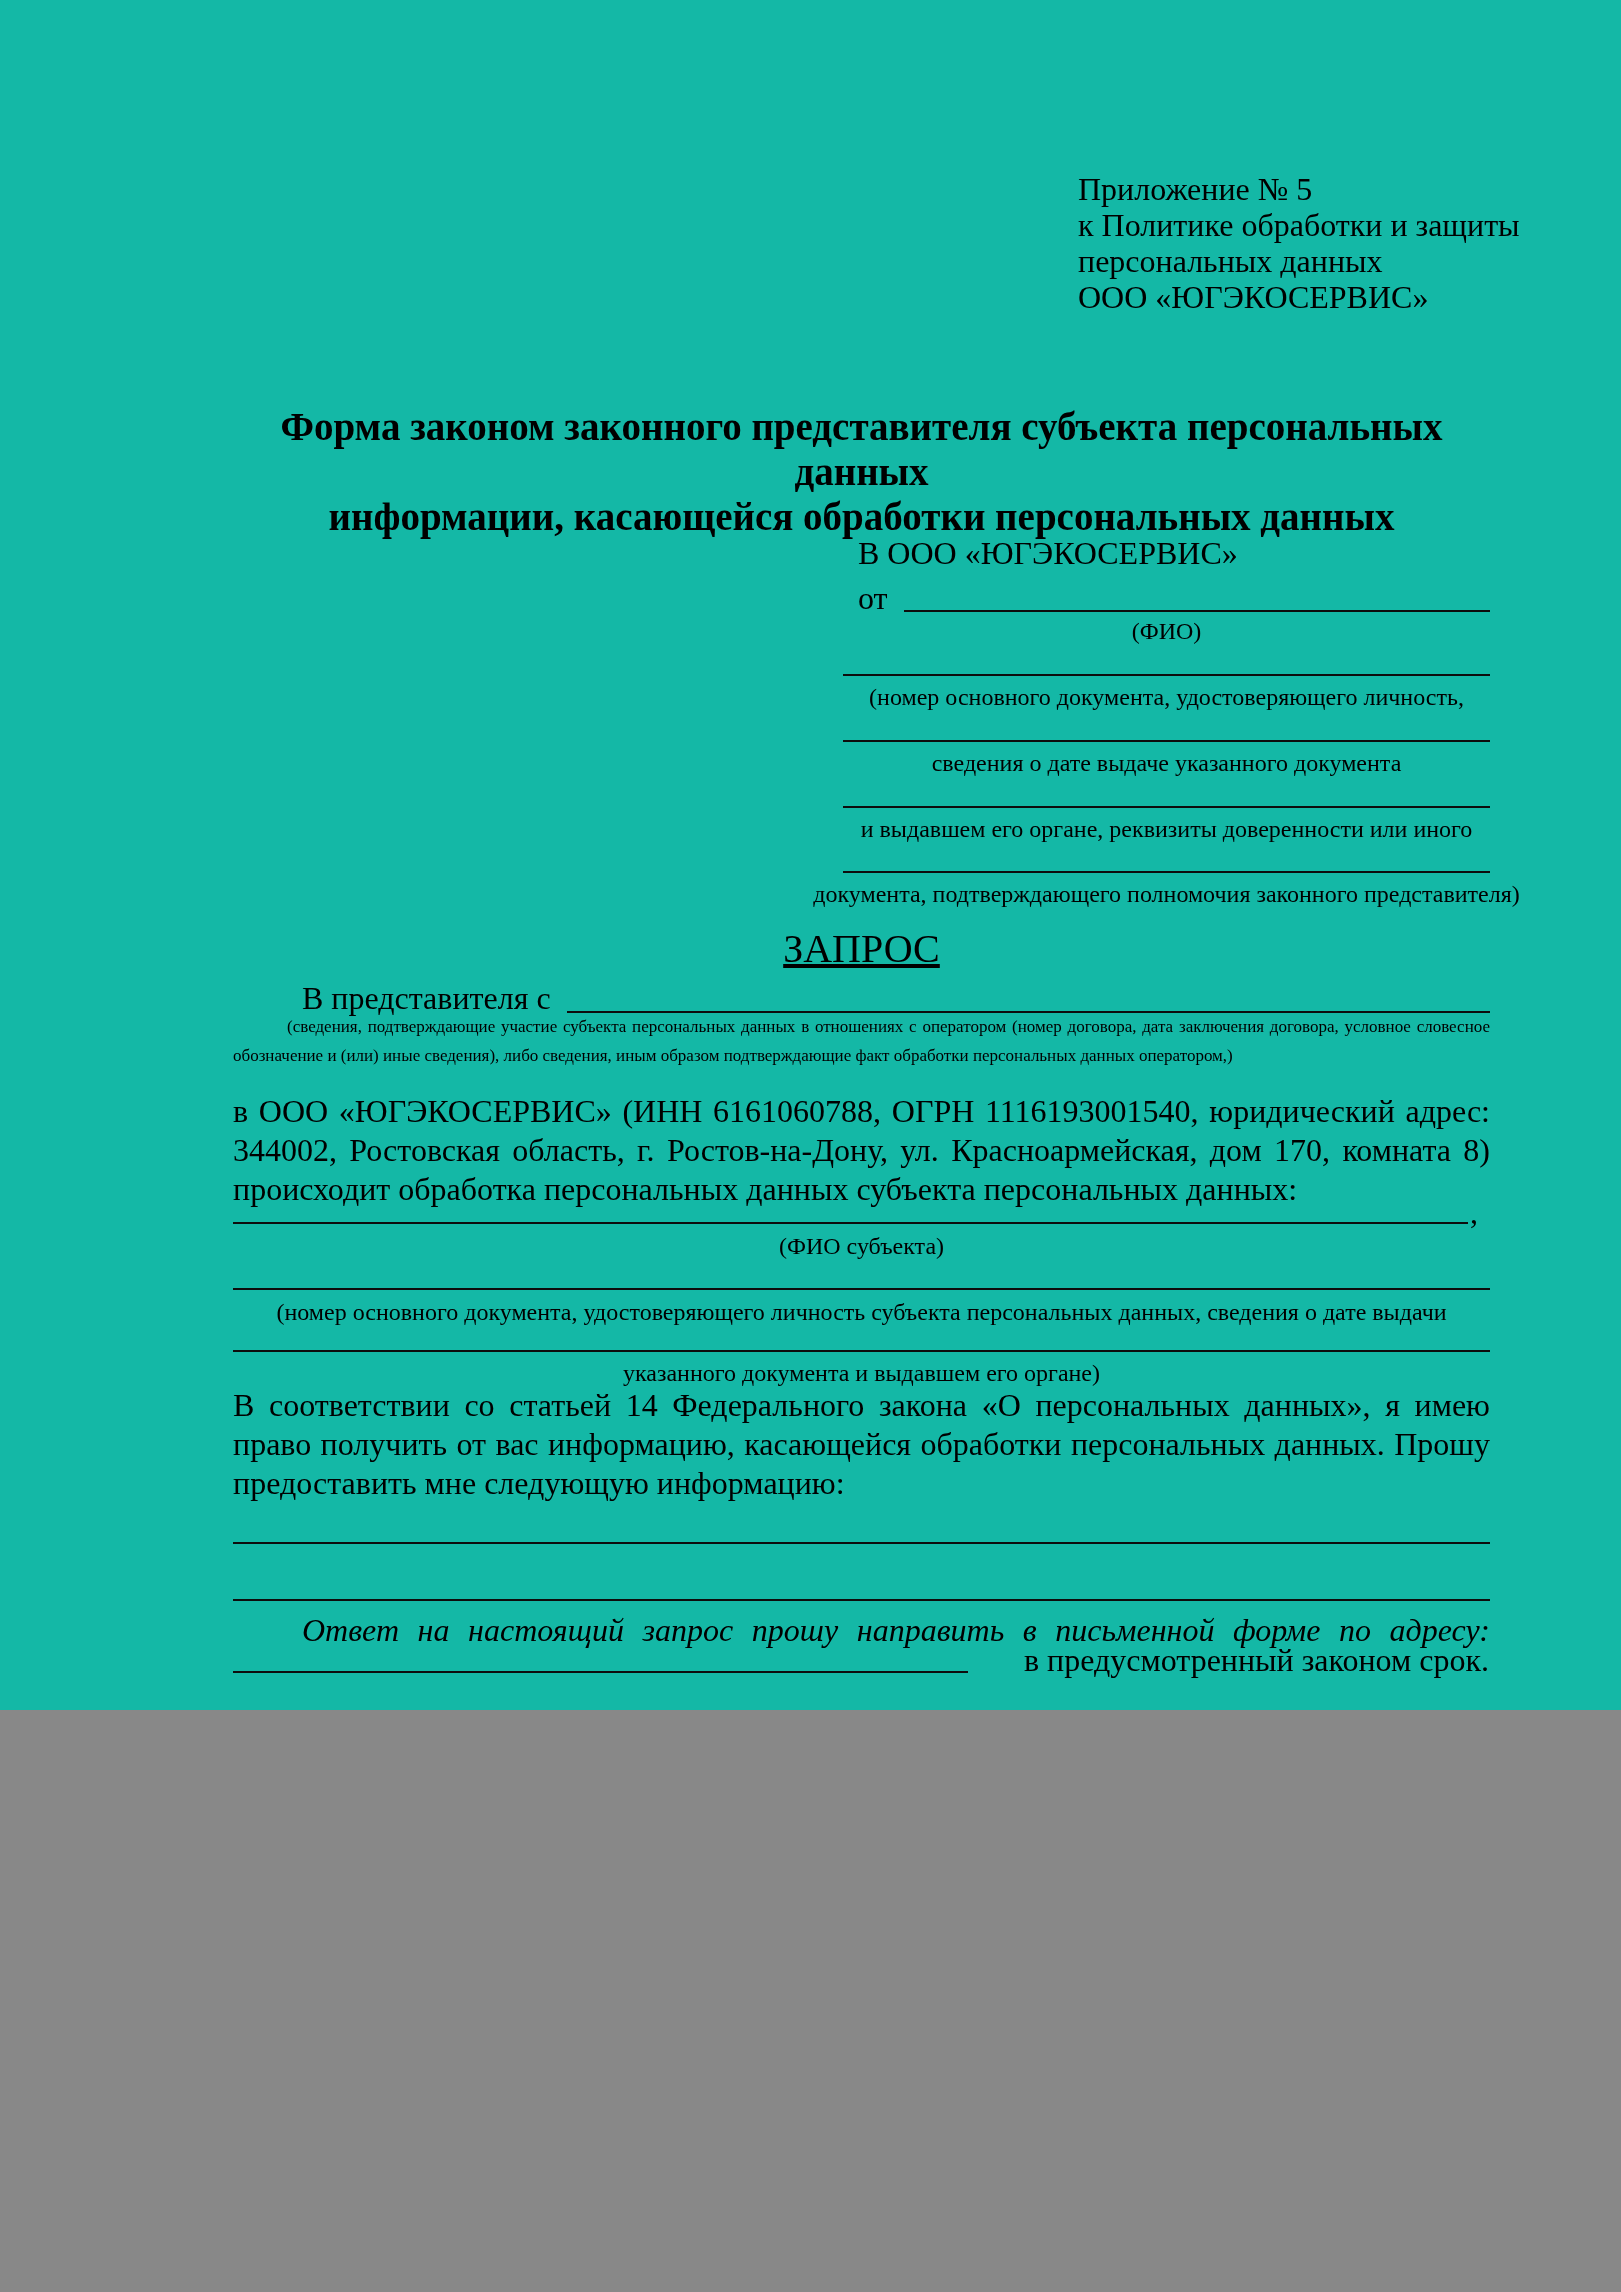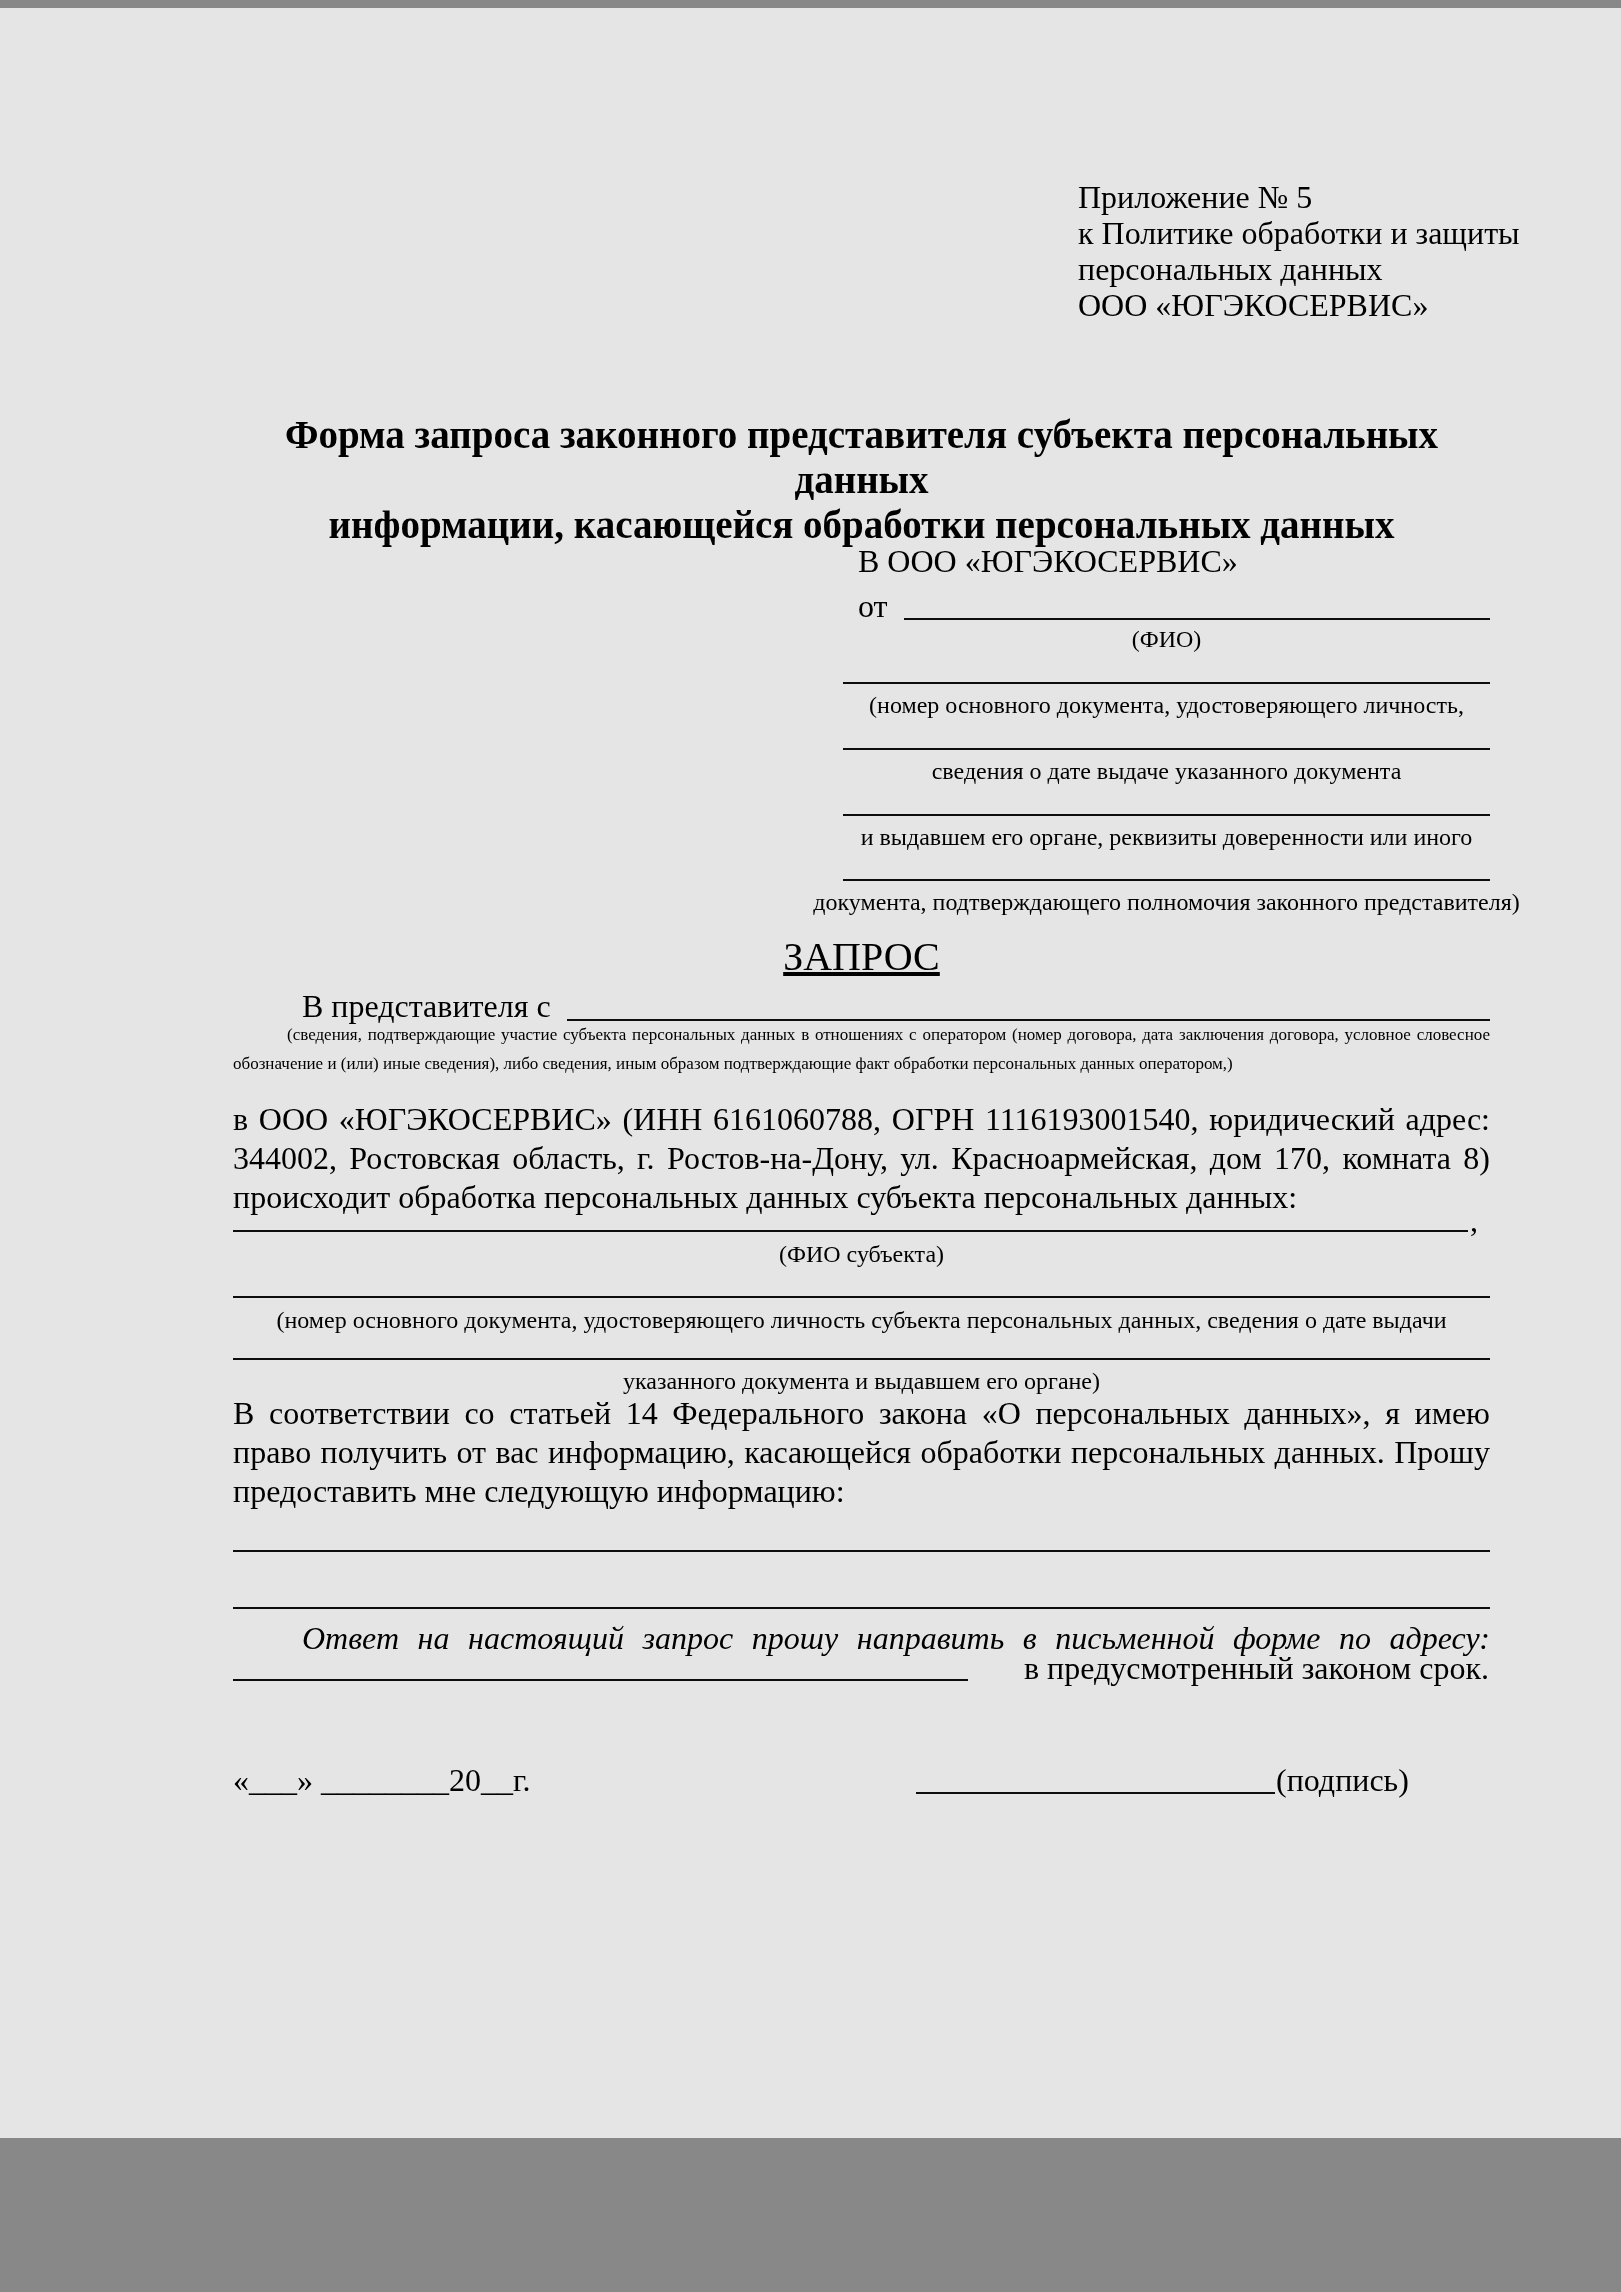--- a/index.html
+++ b/index.html
@@ -1,21 +1,21 @@
 <!DOCTYPE html>
 <html lang="ru"><head>
 <meta charset="utf-8">
 <title>Форма запроса — Приложение № 5</title>
 <style>
   html,body { margin:0; padding:0; background:#888; }
   .page {
     position:relative;
-    width:1621px; height:2130px;
-    margin:8px auto;
-    background:#e5e5e5;
+    width:1621px; height:1710px;
+    margin:0 auto;
+    background:#14b8a6;
     font-family:"Liberation Serif", serif;
     color:#000;
     overflow:hidden;
   }
   .abs { position:absolute; }
   .t   { font-size:32px; line-height:37px; white-space:nowrap; }
   .small { font-size:24px; line-height:29px; }
   .rule { position:absolute; height:0; border-top:2px solid #0d0d0d; }
   .center-c { left:233px; width:1257px; text-align:center; }
   .center-a { left:843px; width:647px; display:flex; justify-content:center; }
@@ -44,21 +44,21 @@
 <div class="page">
 
   <div class="abs t" style="left:1078px; top:171px; line-height:36px;">
     <div>Приложение № 5</div>
     <div>к Политике обработки и защиты</div>
     <div>персональных данных</div>
     <div>ООО «ЮГЭКОСЕРВИС»</div>
   </div>
 
   <div class="abs title" style="top:404px;">
-    <div>Форма запроса законного представителя субъекта персональных данных</div>
+    <div>Форма законом законного представителя субъекта персональных данных</div>
     <div>информации, касающейся обработки персональных данных</div>
   </div>
 
   <div class="abs t" style="left:858px; top:535px;">В ООО «ЮГЭКОСЕРВИС»</div>
 
   <div class="abs t" style="left:858px; top:580px;">от</div>
   <div class="rule" style="left:904px; top:610px; width:586px;"></div>
 
   <div class="abs small center-a" style="top:617px;">
     <span>(ФИО)</span>

